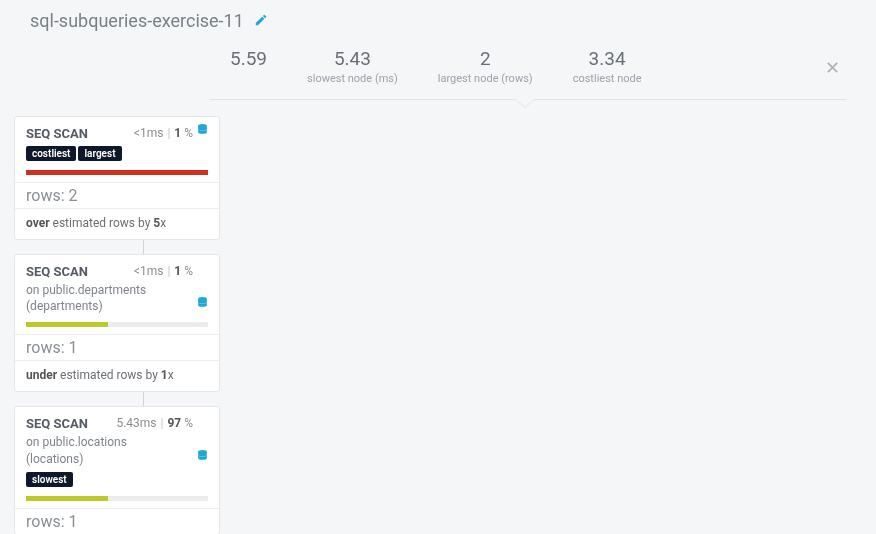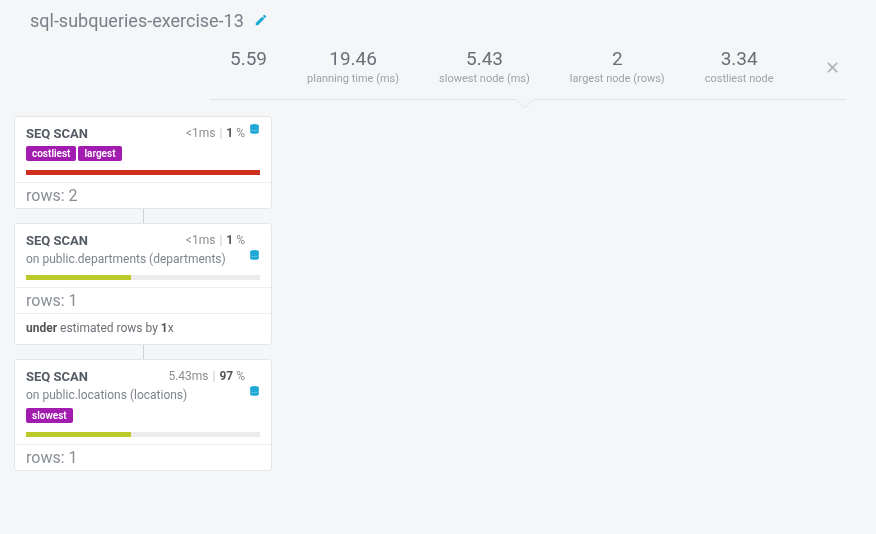--- a/index.html
+++ b/index.html
@@ -75,21 +75,21 @@
       border-right: 9px solid transparent;
       border-top: 8px solid #f5f6f7;
     }
     .nodes {
       padding: 16px 14px;
     }
     .node {
       background: #fff;
       border: 1px solid #e4e6e9;
       border-radius: 3px;
-      width: 258px;
+      width: 206px;
       margin-bottom: 0;
       font-size: 12px;
       color: #777;
     }
     .connector{
       width: 1px;
       height: 14px;
       background: #cfd2d6;
       margin-left: 129px;
     }
@@ -120,21 +120,21 @@
     }
     .db-icon {
       position: absolute;
       right: 10px;
       bottom: 6px;
       color: #1fa8d6;
     }
     .tags { padding: 0 11px 6px; }
     .tag {
       display: inline-block;
-      background: #a21caf;
+      background: #0f172a;
       color: #fff;
       font-size: 10px;
       font-weight: 600;
       padding: 2px 6px;
       border-radius: 2px;
       margin-right: 2px;
     }
     .bar-wrap {
       height: 5px;
       background: #ececec;
@@ -160,35 +160,31 @@
       padding: 7px 11px 9px;
       font-size: 12px;
       color: #6b6f76;
     }
     .est-row b { font-weight: 700; color: #555; }
   </style>
 </head>
 <body>
 
 <div class="header">
-  <span class="title">sql-subqueries-exercise-13</span>
+  <span class="title">sql-subqueries-exercise-11</span>
   <span class="edit-icon">
     <svg width="14" height="14" viewBox="0 0 24 24" fill="currentColor">
         <path d="M3 17.25V21h3.75l11-11-3.75-3.75-11 11zM20.71 7.04a1 1 0 0 0 0-1.41l-2.34-2.34a1 1 0 0 0-1.41 0l-1.83 1.83 3.75 3.75 1.83-1.83z"></path>
       </svg>
   </span>
 </div>
 
 <div class="stats-bar">
   <div class="stat">
     <div class="stat-value">5.59</div>
-  </div>
-  <div class="stat">
-    <div class="stat-value">19.46</div>
-    <div class="stat-label">planning time (ms)</div>
   </div>
   <div class="stat">
     <div class="stat-value">5.43</div>
     <div class="stat-label">slowest node (ms)</div>
   </div>
   <div class="stat">
     <div class="stat-value">2</div>
     <div class="stat-label">largest node (rows)</div>
   </div>
   <div class="stat">
@@ -209,20 +205,21 @@
             <path d="M4 5v6c0 1.66 3.58 3 8 3s8-1.34 8-3V5"></path>
             <path d="M4 11v6c0 1.66 3.58 3 8 3s8-1.34 8-3v-6" fill="none" stroke="currentColor" stroke-width="0"></path>
             <path d="M4 11v6c0 1.66 3.58 3 8 3s8-1.34 8-3v-6c0 1.66-3.58 3-8 3s-8-1.34-8-3z"></path>
           </svg></span>
     </div>
     <div class="tags"><span class="tag">costliest</span><span class="tag">largest</span></div>
     <div class="bar-wrap">
       <div class="bar-fill bar-red" style="width:100%"></div>
     </div>
     <div class="row-info">rows: 2</div>
+    <div class="est-row"><b>over</b> estimated rows by <b>5</b>x</div>
   </div>
     <div class="connector"></div>
     <div class="node">
     <div class="node-head">
       <span class="node-title">SEQ SCAN</span>
       <span class="node-time">&lt;1ms<span class="sep">|</span><span class="pct">1</span> %</span>
       <div class="node-sub">on public.departments (departments)</div>
       <span class="db-icon"><svg width="13" height="15" viewBox="0 0 24 24" fill="currentColor">
             <ellipse cx="12" cy="5" rx="8" ry="3"></ellipse>
             <path d="M4 5v6c0 1.66 3.58 3 8 3s8-1.34 8-3V5"></path>

